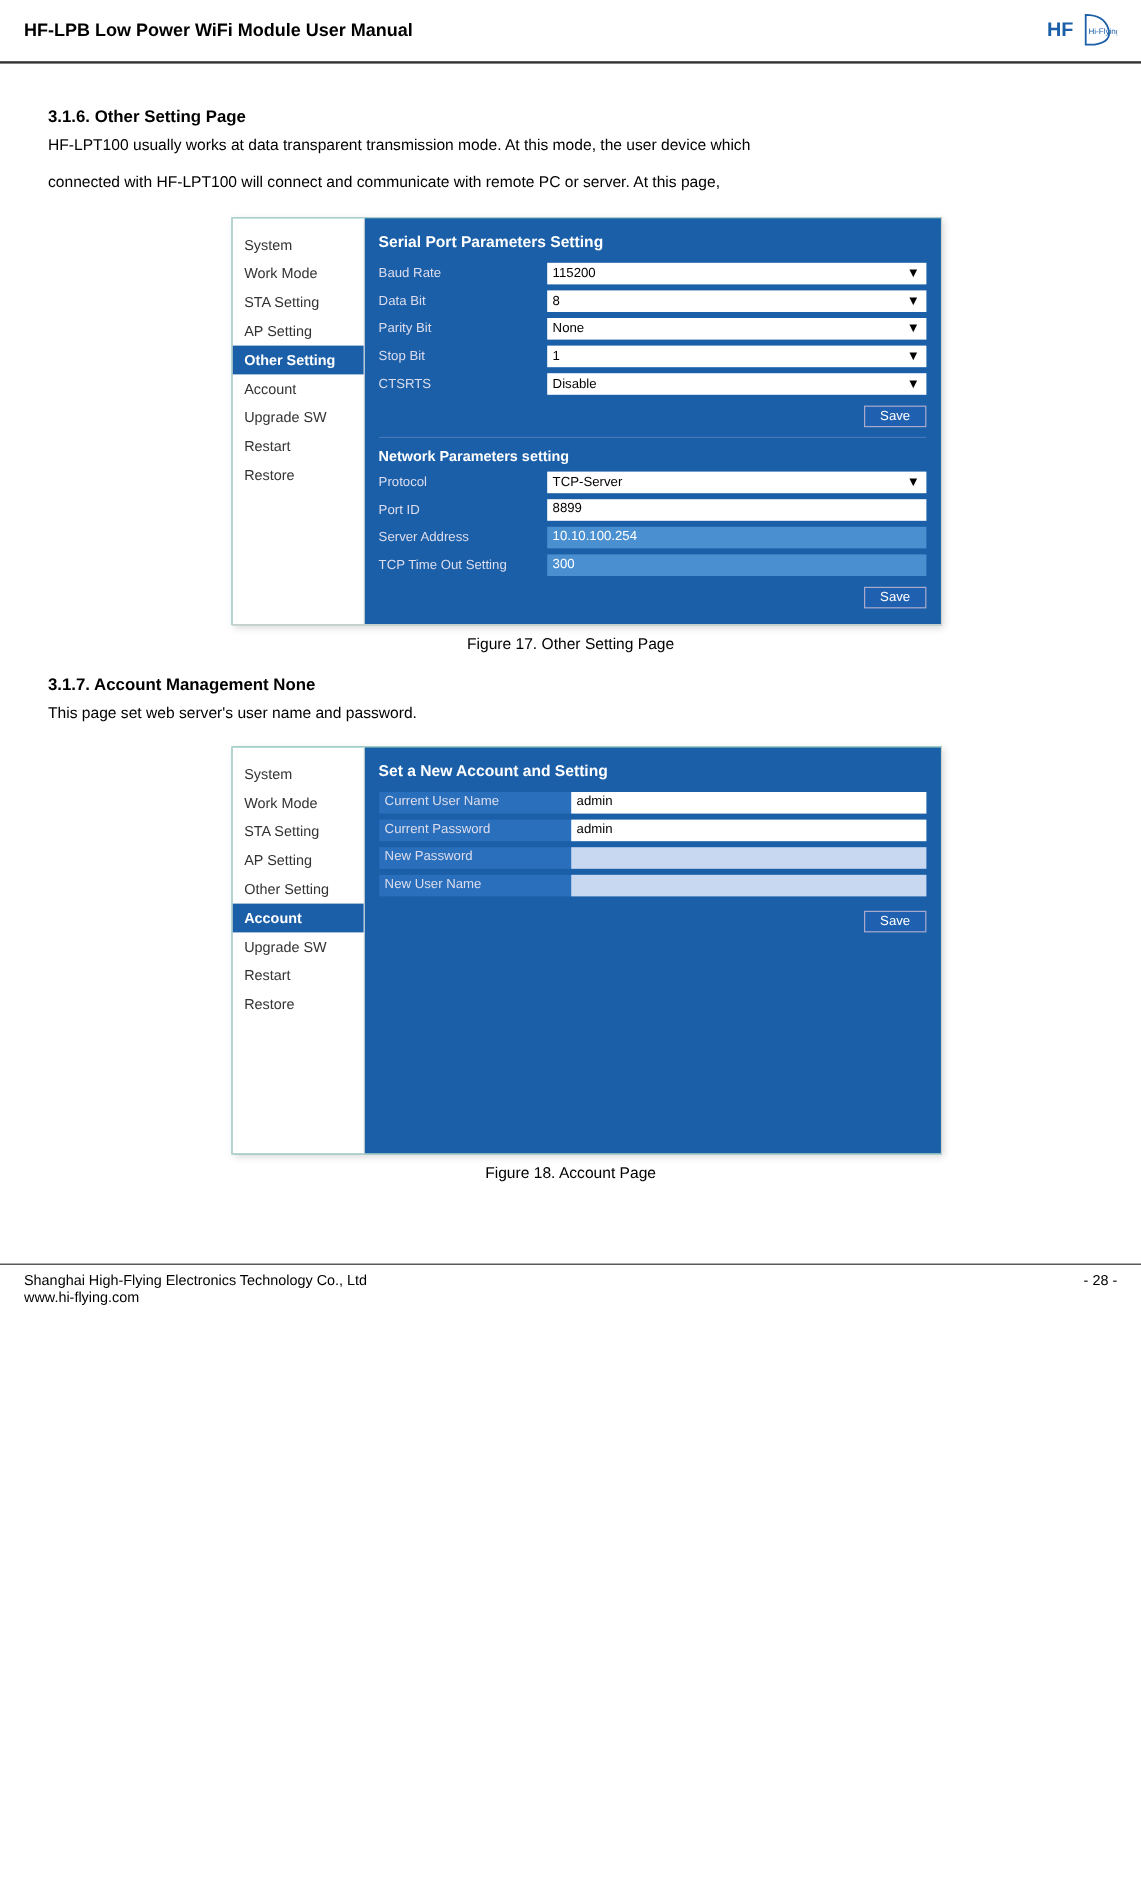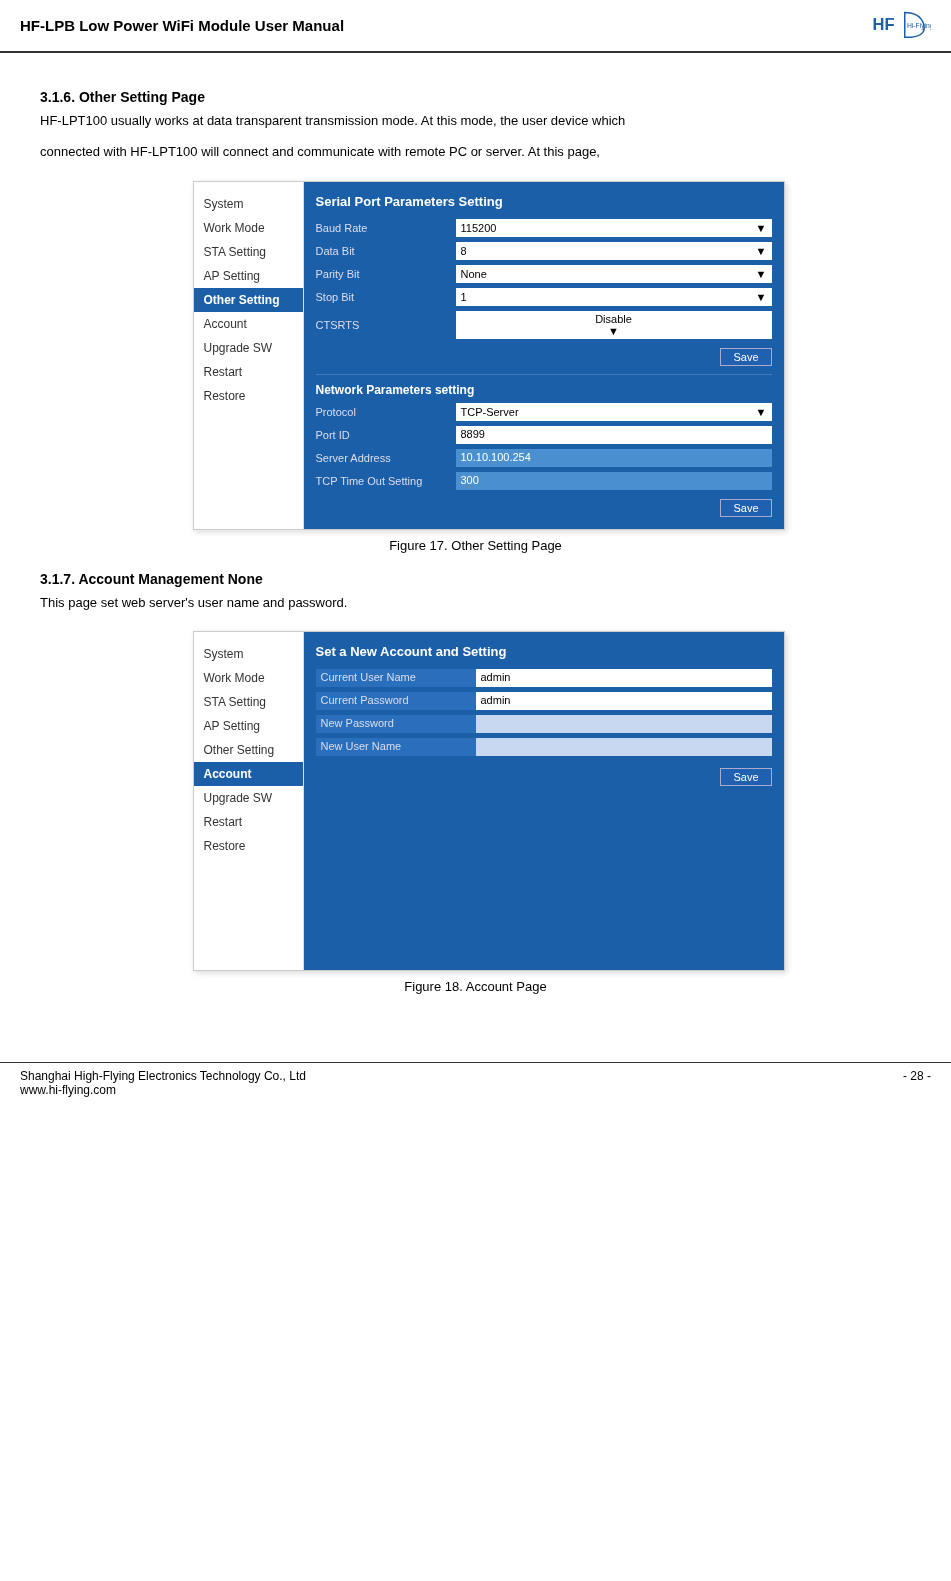--- a/index.html
+++ b/index.html
@@ -276,21 +276,21 @@
         </div>
         <div class="form-row">
           <div class="form-label">Stop Bit</div>
           <div class="form-value" style="width:120px;">
             <span>1</span>
             <span>▼</span>
           </div>
         </div>
         <div class="form-row">
           <div class="form-label">CTSRTS</div>
-          <div class="form-value" style="width:120px;flex-direction:column;">
+          <div class="form-value" style="width:120px;">
             <span>Disable</span>
             <span>▼</span>
           </div>
         </div>
 
         <div class="clearfix" style="margin-top:4px;">
           <button class="save-btn">Save</button>
         </div>
 
         <hr class="separator-line">

